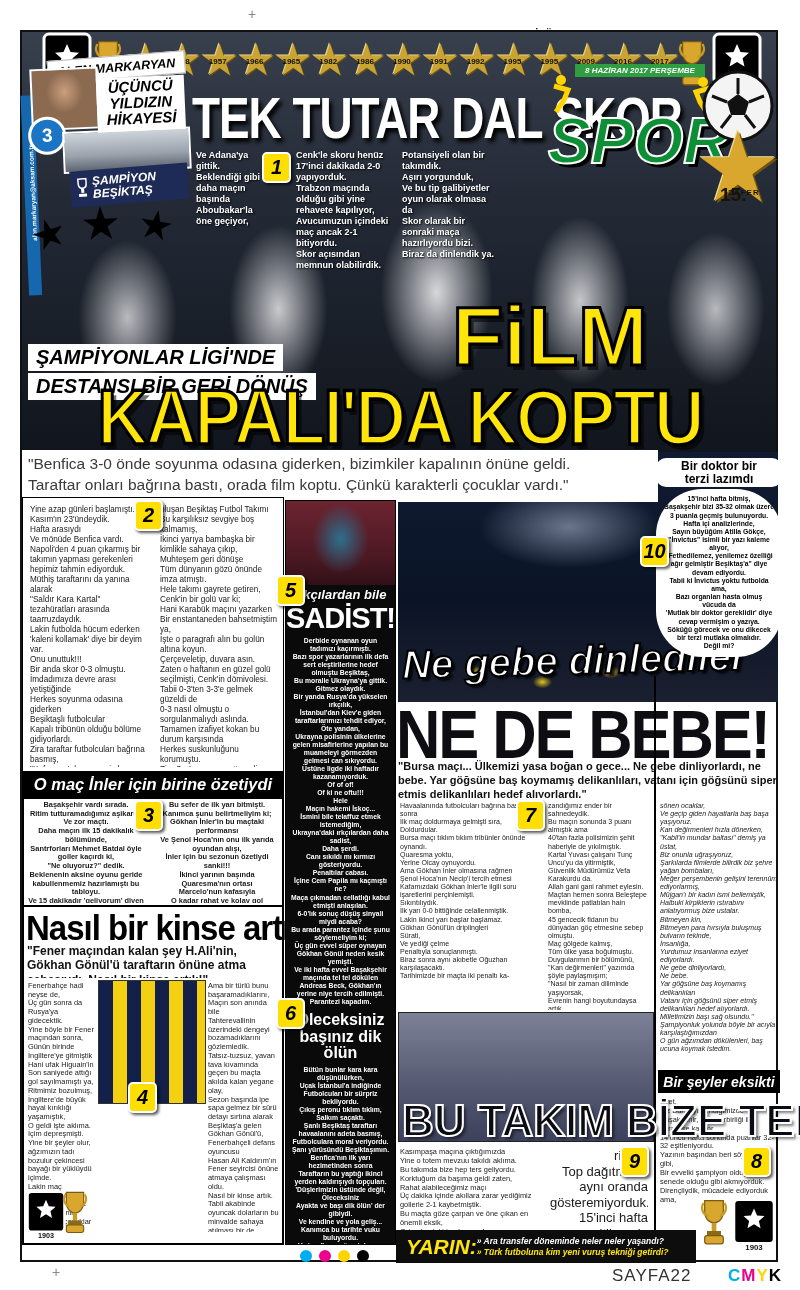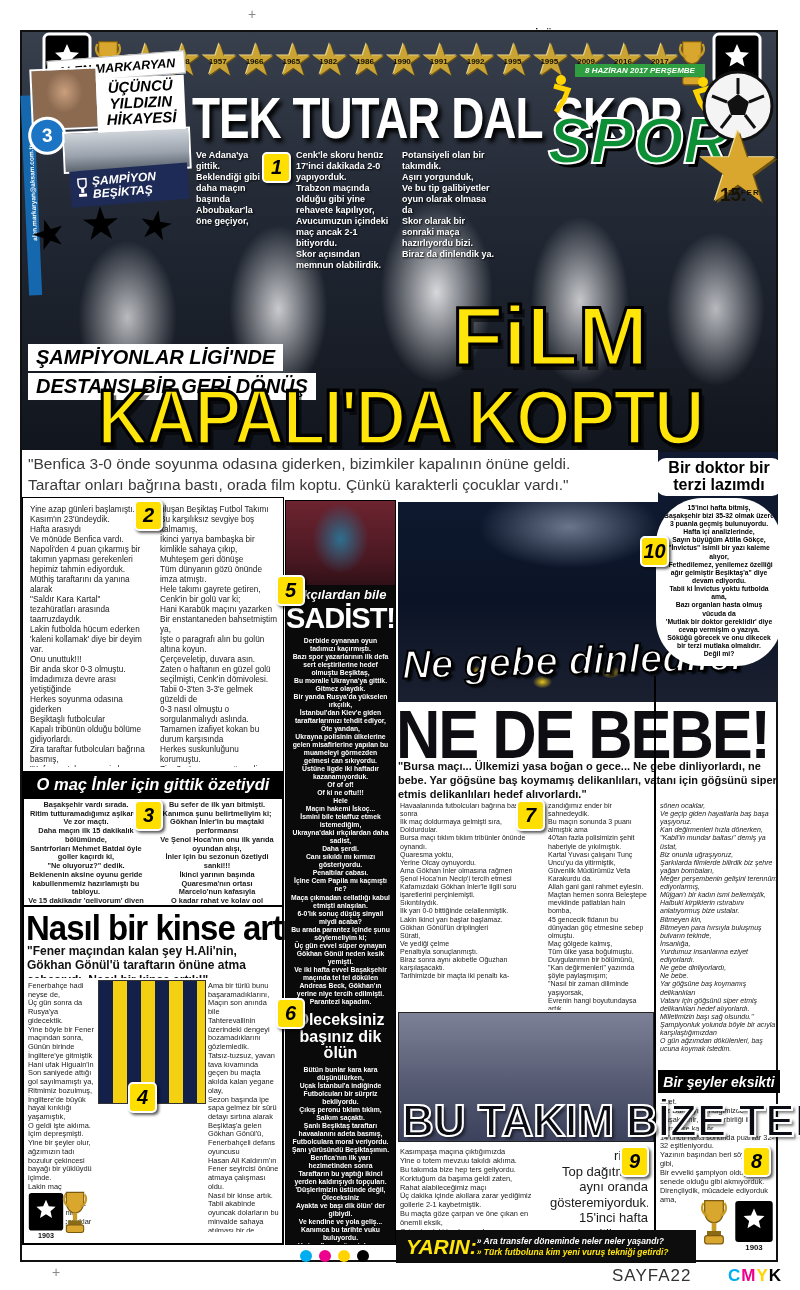--- a/index.html
+++ b/index.html
@@ -223,21 +223,21 @@
   <div class="abs yellow-title" style="left:452px;top:288px;font-size:84px;z-index:4;">FiLM</div>
   <div class="abs yellow-title ctr" style="left:24px;top:372px;width:752px;font-size:70px;letter-spacing:-2px;transform:scaleY(1.12);transform-origin:center top;z-index:4;">KAPALI'DA KOPTU</div>
 
   <div class="abs photo-air" style="left:398px;top:452px;width:380px;height:250px;"></div>
   <div class="abs" style="left:22px;top:450px;width:636px;height:52px;background:#fff;">
     <div class="col" style="font-size:15.5px;color:#3a3a3a;padding:4px 6px;line-height:1.35;">"Benfica 3-0 önde soyunma odasına giderken, bizimkiler kapalının önüne geldi.
 Taraftar onları bağrına bastı, orada film koptu. Çünkü karakterli çocuklar vardı."</div>
   </div>
 
   <div class="abs" style="left:656px;top:458px;width:126px;height:214px;z-index:5;">
-    <div class="col bold ctr" style="background:#fff;border-radius:10px;font-size:16px;line-height:1.05;color:#000;padding:2px 0;">Bir doktor bir
+    <div class="col bold ctr" style="background:#fff;border-radius:10px;font-size:12px;line-height:1.05;color:#000;padding:2px 0;">Bir doktor bir
 terzi lazımdı</div>
     <div style="background:#fff;border-radius:46px;margin-top:2px;padding:6px 7px;height:168px;box-sizing:border-box;overflow:hidden;">
       <div class="col bold ctr" style="font-size:6.8px;line-height:1.2;color:#000;">15'inci hafta bitmiş,
 Başakşehir bizi 35-32 olmak üzere 3 puanla geçmiş bulunuyordu.
 Hafta içi analizlerinde,
 Sayın büyüğüm Atilla Gökçe,
 "İnvictus" isimli bir yazı kaleme alıyor,
 "Fethedilemez, yenilemez özelliği ağır gelmiştir Beşiktaş'a" diye devam ediyordu.
 Tabii ki İnvictus yoktu futbolda ama,
 Bazı organları hasta olmuş vücuda da
@@ -279,21 +279,21 @@
 Bir enstantaneden bahsetmiştim ya,
 İşte o paragrafı alın bu golün altına koyun.
 Çerçeveletip, duvara asın.
 Zaten o haftanın en güzel golü seçilmişti, Cenk'in dömivolesi.
 Tabii 0-3'ten 3-3'e gelmek güzeldi de
 0-3 nasıl olmuştu o sorgulanmalıydı aslında.
 Tamamen izafiyet kokan bu durum karşısında
 Herkes suskunluğunu korumuştu.
 Zira 3 gün sonra en önemli maçlardan birine daha çıkacaktık.</div>
 
-  <div class="abs barhead" style="left:22px;top:772px;width:262px;height:25px;font-size:16.5px;">O maç İnler için gittik özetiydi</div>
+  <div class="abs barhead" style="left:22px;top:772px;width:262px;height:25px;font-size:16.5px;">O maç İnler için birine özetiydi</div>
   <div class="abs" style="left:22px;top:797px;width:262px;height:110px;border:2px solid #000;box-sizing:border-box;"></div>
   <div class="abs num-badge" style="left:134px;top:800px;">3</div>
   <div class="abs col bold ctr" style="left:28px;top:801px;width:116px;height:102px;font-size:7.4px;line-height:1.18;">Başakşehir vardı sırada.
 Ritim tutturamadığımız aşikardı.
 Ve zor maçtı.
 Daha maçın ilk 15 dakikalık bölümünde,
 Santrforları Mehmet Batdal öyle goller kaçırdı ki,
 "Ne oluyoruz?" dedik.
 Beklenenin aksine oyunu geride kabullenmemiz hazırlamıştı bu tabloyu.
 Ve 15 dakikadır 'geliyorum' diyen gol. Göstere göstere gelmişti maalesef.

